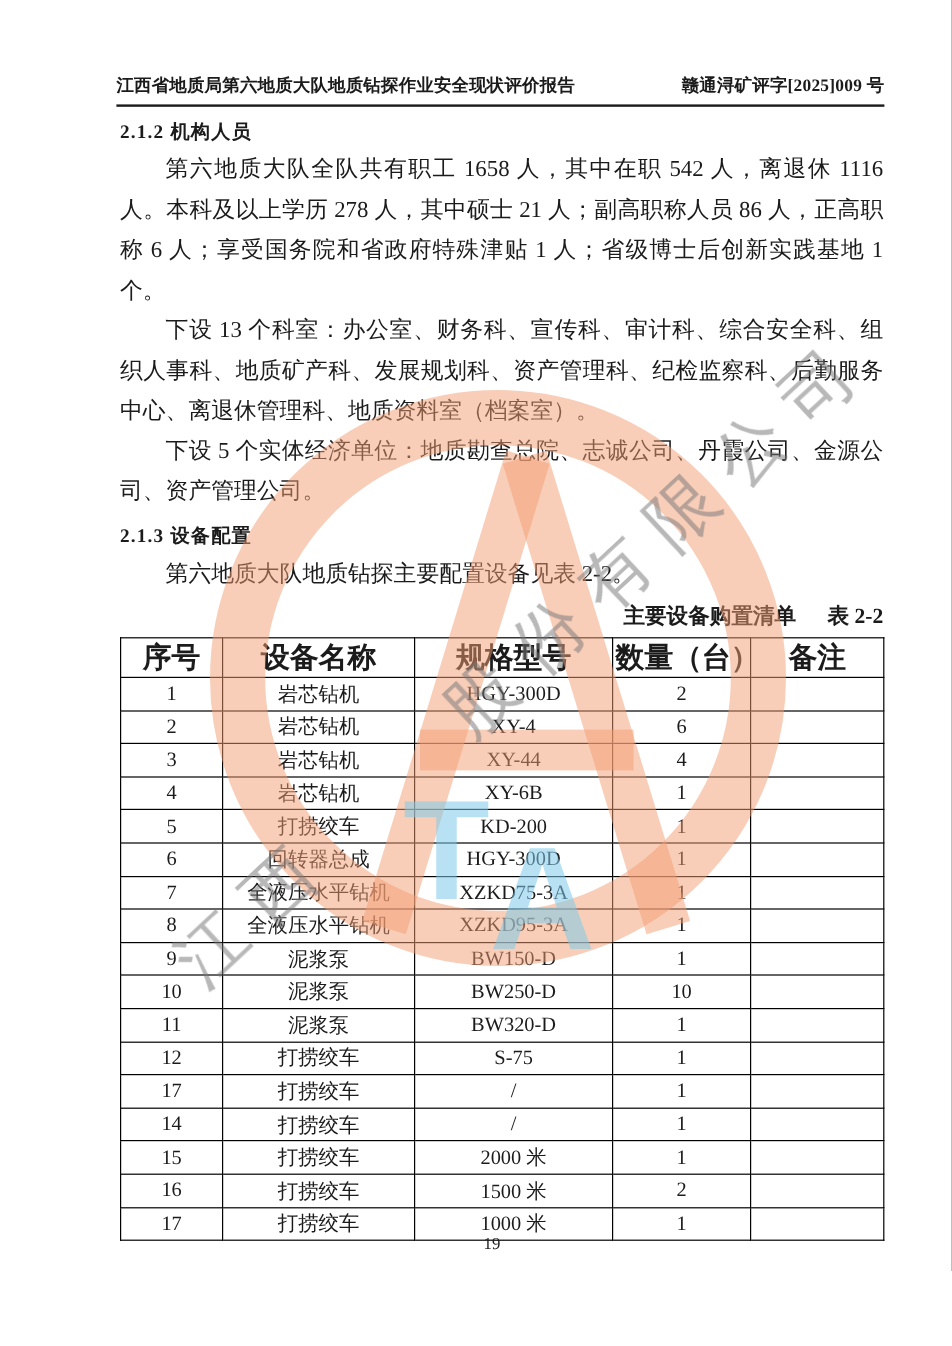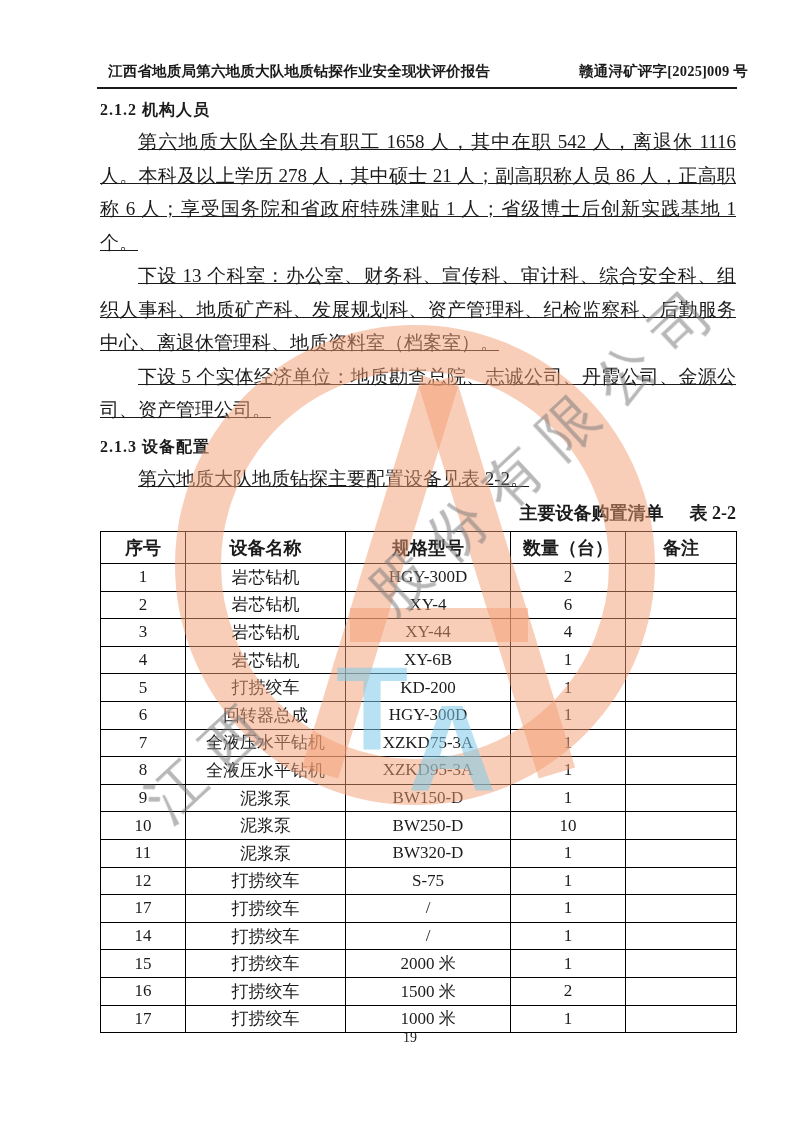--- a/index.html
+++ b/index.html
@@ -1,34 +1,34 @@
 <!DOCTYPE html>
 <html><head>
 <meta charset="utf-8">
 <style>
   html,body{margin:0;padding:0;background:#888;}
   .page{position:relative;width:793px;height:1122px;background:#fff;overflow:hidden;
         font-family:"Liberation Serif","DejaVu Serif",serif;color:#1b1b1b;}
   
-  .runhead{position:absolute;left:108px;top:62px;width:640px;display:flex;
+  .runhead{position:absolute;left:97px;top:62px;width:640px;display:flex;
            justify-content:space-between;font-size:14.5px;font-weight:bold;letter-spacing:.2px;}
   .runhead-rule{position:absolute;left:97px;top:87px;width:640px;height:0;
                 border-top:2px solid #1b1b1b;}
   
   .content{position:absolute;left:100px;top:94px;width:636px;}
   h2.sec{font-size:16px;font-weight:bold;margin:6px 0 4px 0;letter-spacing:1px;}
   p.body{font-size:19px;line-height:33.5px;text-align:justify;text-justify:inter-ideograph;
-         text-indent:2em;margin:0;text-decoration:underline;}
+         text-indent:2em;margin:0;}
   .tbl-caption{margin:6px 0 6px 0;text-align:right;font-size:18px;font-weight:bold;}
   .tbl-caption .gap{display:inline-block;width:26px;}
   
   table.equip{border-collapse:collapse;width:636px;table-layout:fixed;}
   table.equip th,table.equip td{border:1.6px solid #000;padding:0 2px;text-align:center;
          overflow:hidden;white-space:nowrap;}
-  table.equip th{height:31px;font-size:18px;font-weight:bold;}
+  table.equip th{height:31px;font-size:24px;font-weight:bold;}
   table.equip td{height:26.6px;font-size:17px;}
   td.cjk{font-size:17.5px;}
   col.c1{width:85px}col.c2{width:160px}col.c3{width:165px}col.c4{width:115px}col.c5{width:111px}
   .pageno{position:absolute;left:0;top:1030px;width:820px;text-align:center;font-size:14px;}
   
   .wm{position:absolute;inset:0;pointer-events:none;z-index:6;}
   .wm-ring{position:absolute;left:175px;top:325px;width:388px;height:388px;
            border:46px solid rgba(244,158,116,.50);border-radius:50%;}
   .wm-bar{position:absolute;background:rgba(244,158,116,.50);}
   .wm-leg-l{left:361px;top:372px;width:38px;height:410px;transform:rotate(17deg);}

